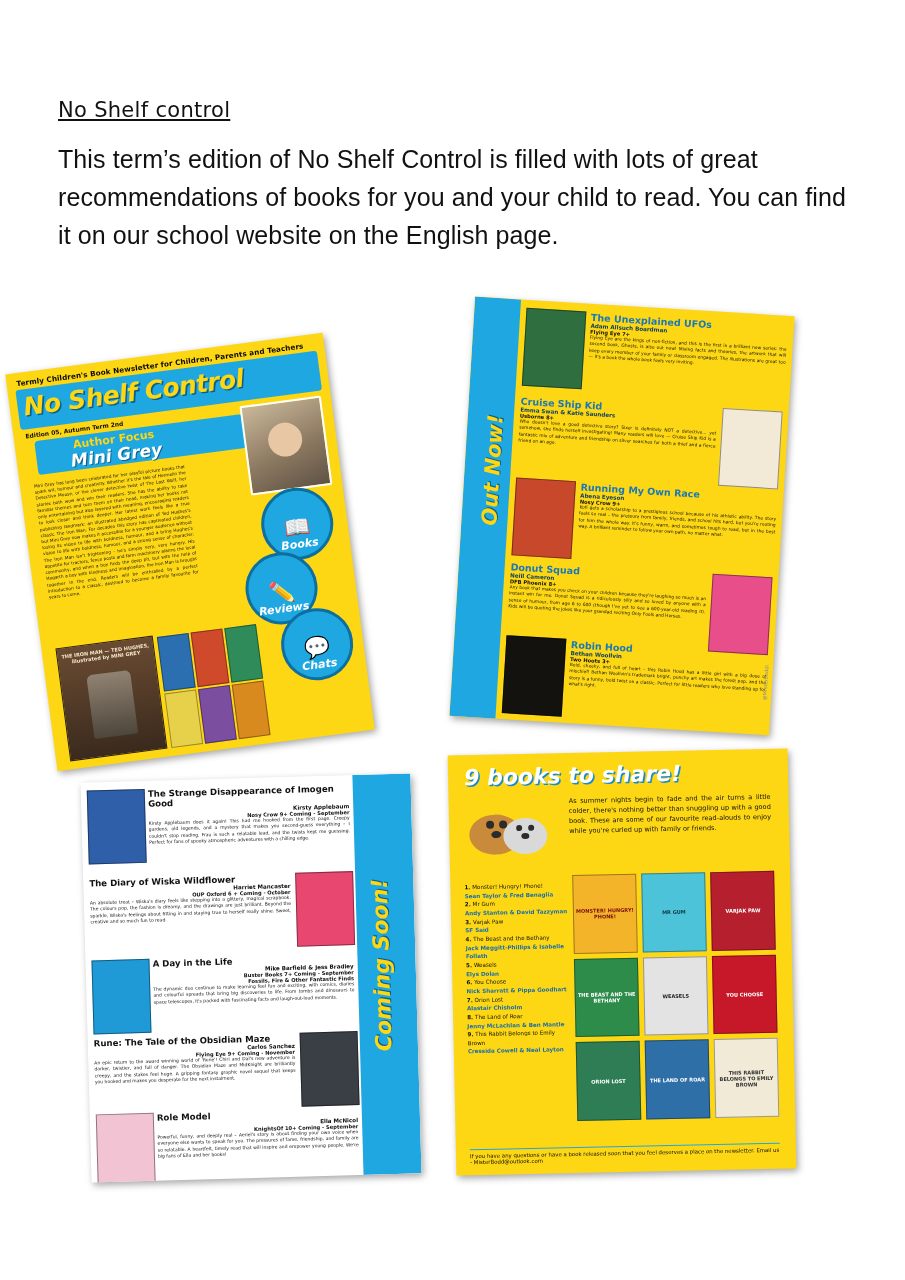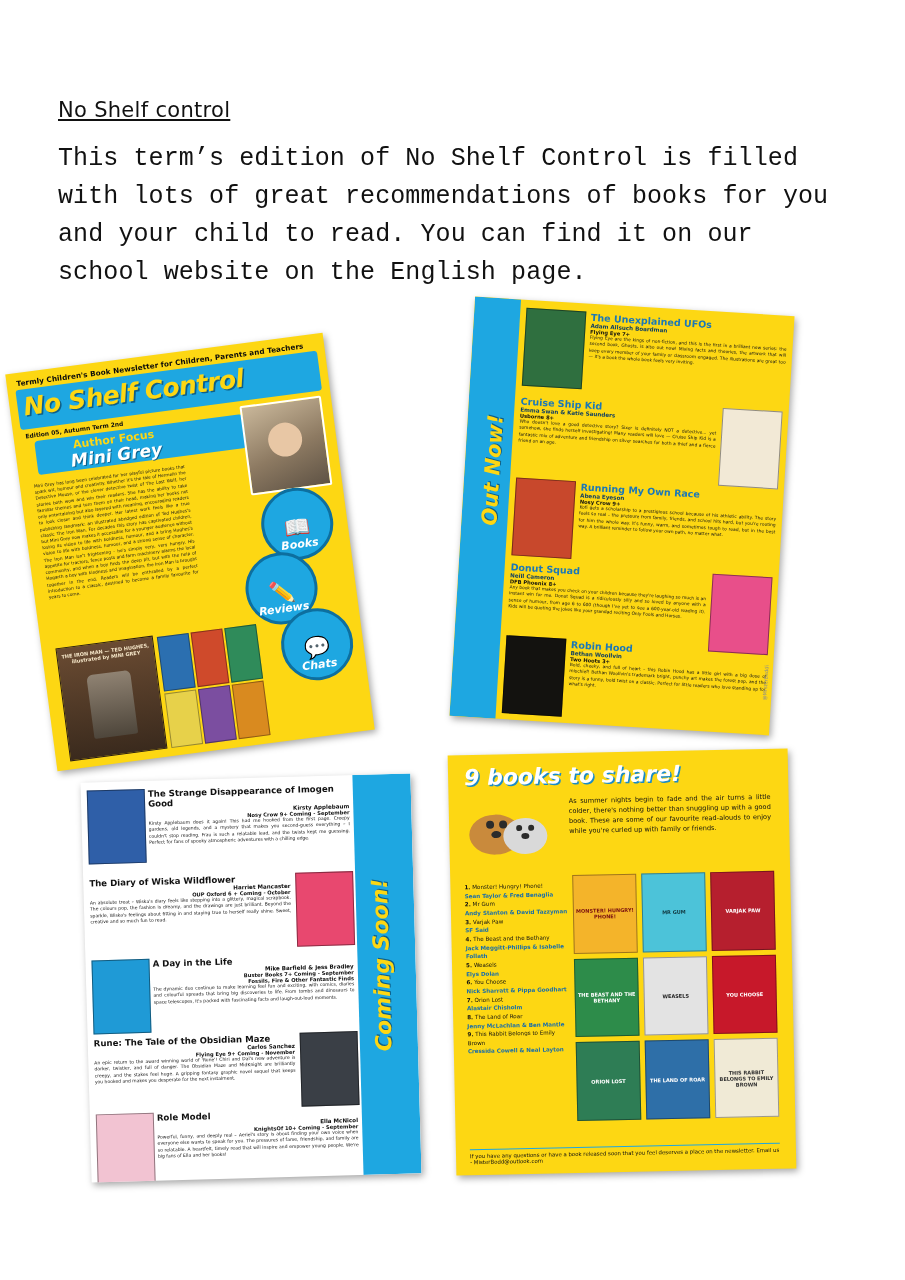--- a/index.html
+++ b/index.html
@@ -24,21 +24,21 @@
   }
   .doc-title {
     font-family: "DejaVu Sans", sans-serif;
     font-size: 21px;
     color: #111111;
     text-decoration: underline;
     letter-spacing: 0.3px;
     margin-bottom: 18px;
   }
   .doc-para {
-    font-family: Liberation Mono, monospace;
+    font-family: Liberation Sans, sans-serif;
     font-size: 25px;
     line-height: 1.52;
     color: #111111;
     letter-spacing: 0.1px;
   }
 
   
   .page {
     position: absolute;
     background: #fdd713;

